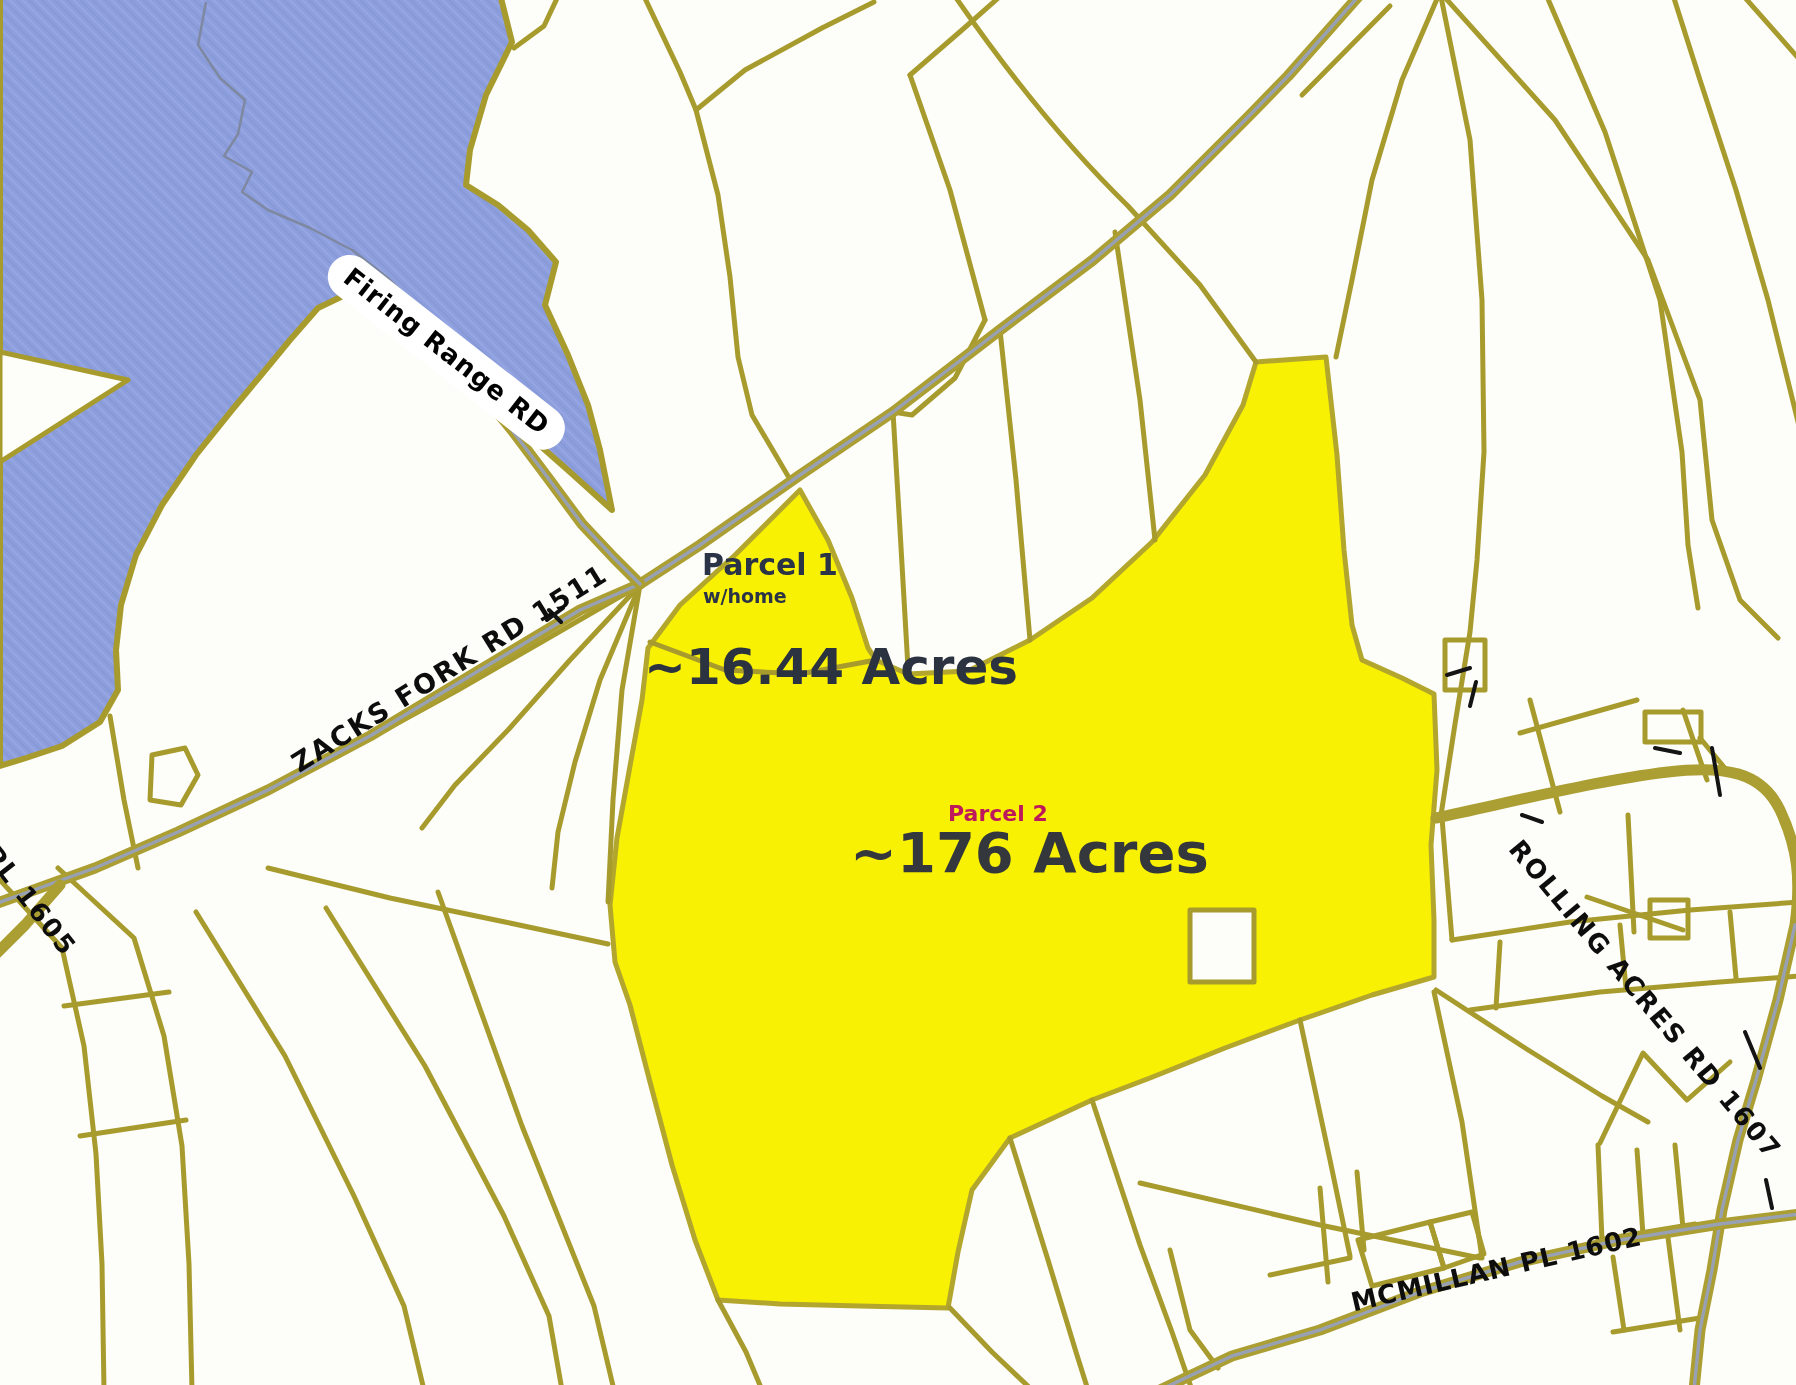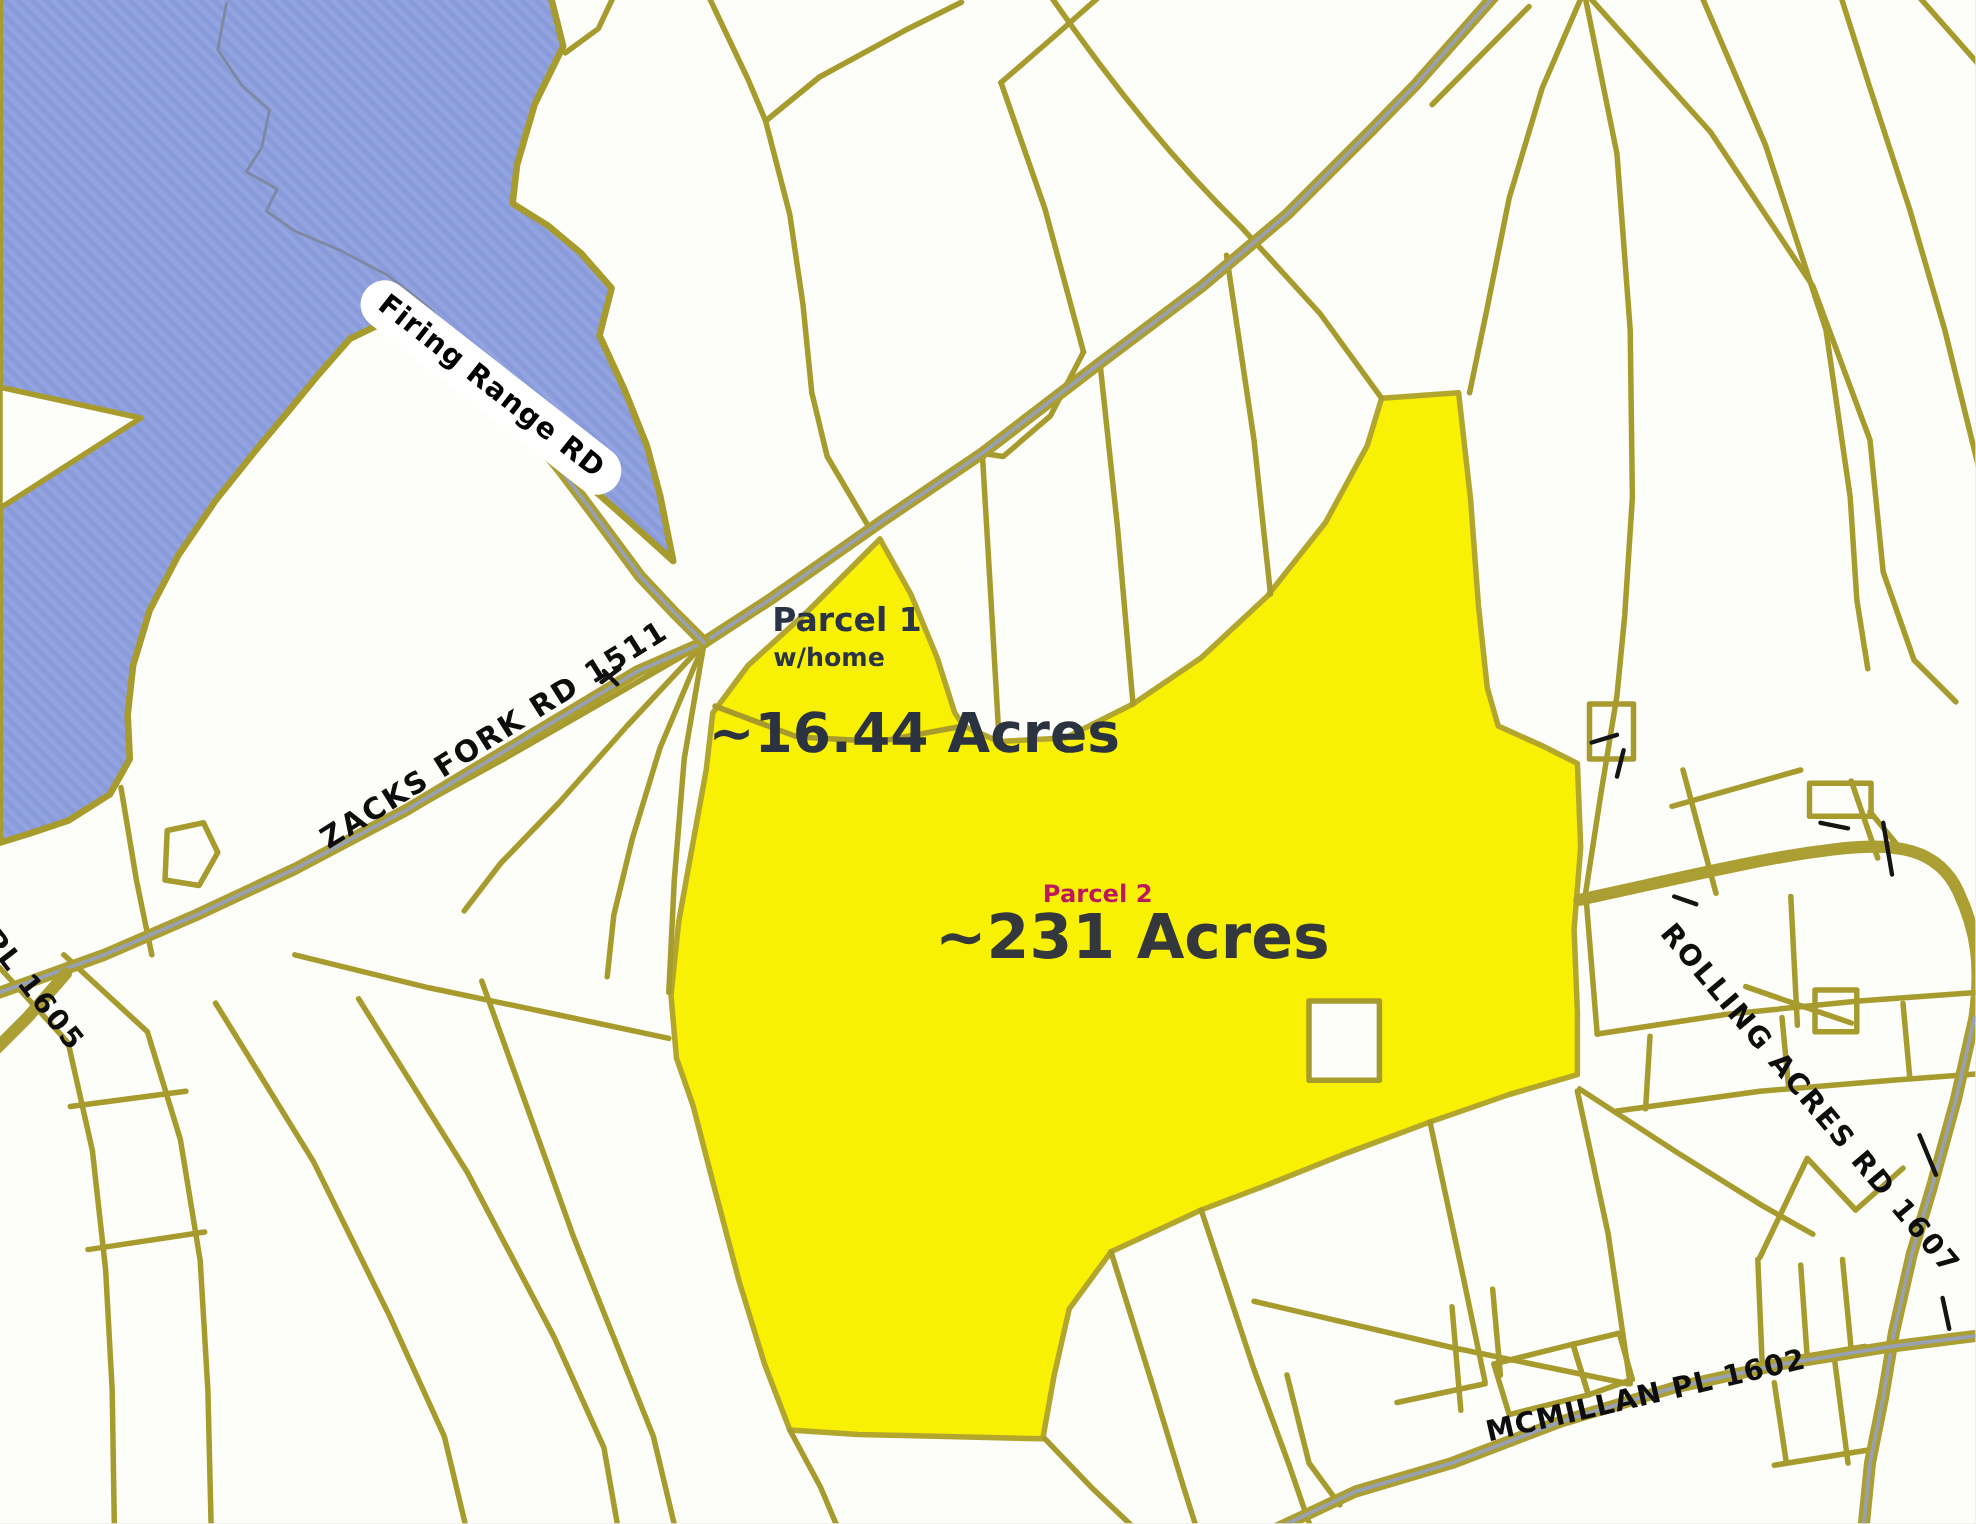--- a/index.html
+++ b/index.html
@@ -31,21 +31,21 @@
     font-size:26px;letter-spacing:1px;color:#000;
     background:#ffffff;padding:6px 18px 8px;border-radius:30px;
   }
   #lbl-zacks{left:286px;top:752px;transform:rotate(-32deg);font-size:27px;letter-spacing:2px;}
   #lbl-pl{left:2px;top:840px;transform:rotate(52deg);font-size:26px;letter-spacing:2px;}
   #lbl-rolling{left:1526px;top:834px;transform:rotate(50deg);font-size:26px;letter-spacing:2px;}
   #lbl-mcmillan{left:1348px;top:1288px;transform:rotate(-13deg);font-size:26px;letter-spacing:1px;}
 
   .parcel-lbl{position:absolute;white-space:nowrap;font-weight:600;}
   #p1-name{left:702px;top:547px;font-size:30px;color:#2a3446;}
-  #p1-note{left:703px;top:585px;font-size:23px;color:#2a3446;}
+  #p1-note{left:703px;top:585px;font-size:19px;color:#2a3446;}
   #p1-acres{left:644px;top:638px;font-size:50px;color:#2b3240;}
   #p2-name{left:948px;top:801px;font-size:22px;color:#be185d;}
   #p2-acres{left:850px;top:820px;font-size:56px;color:#34373c;}
 </style>
 </head>
 <body>
 
 <div id="map-viewport">
 
   <svg id="map-svg" viewBox="0 0 1796 1385">
@@ -178,15 +178,15 @@
   <div class="lbl" id="lbl-firing">Firing Range RD</div>
   <div class="lbl" id="lbl-zacks">ZACKS FORK RD 1511</div>
   <div class="lbl" id="lbl-pl">PL 1605</div>
   <div class="lbl" id="lbl-rolling">ROLLING ACRES RD 1607</div>
   <div class="lbl" id="lbl-mcmillan">MCMILLAN PL 1602</div>
 
   <div class="parcel-lbl" id="p1-name">Parcel 1</div>
   <div class="parcel-lbl" id="p1-note">w/home</div>
   <div class="parcel-lbl" id="p1-acres">~16.44 Acres</div>
   <div class="parcel-lbl" id="p2-name">Parcel 2</div>
-  <div class="parcel-lbl" id="p2-acres">~231 Acres</div>
+  <div class="parcel-lbl" id="p2-acres">~176 Acres</div>
 
 </div>
 
 </body></html>

